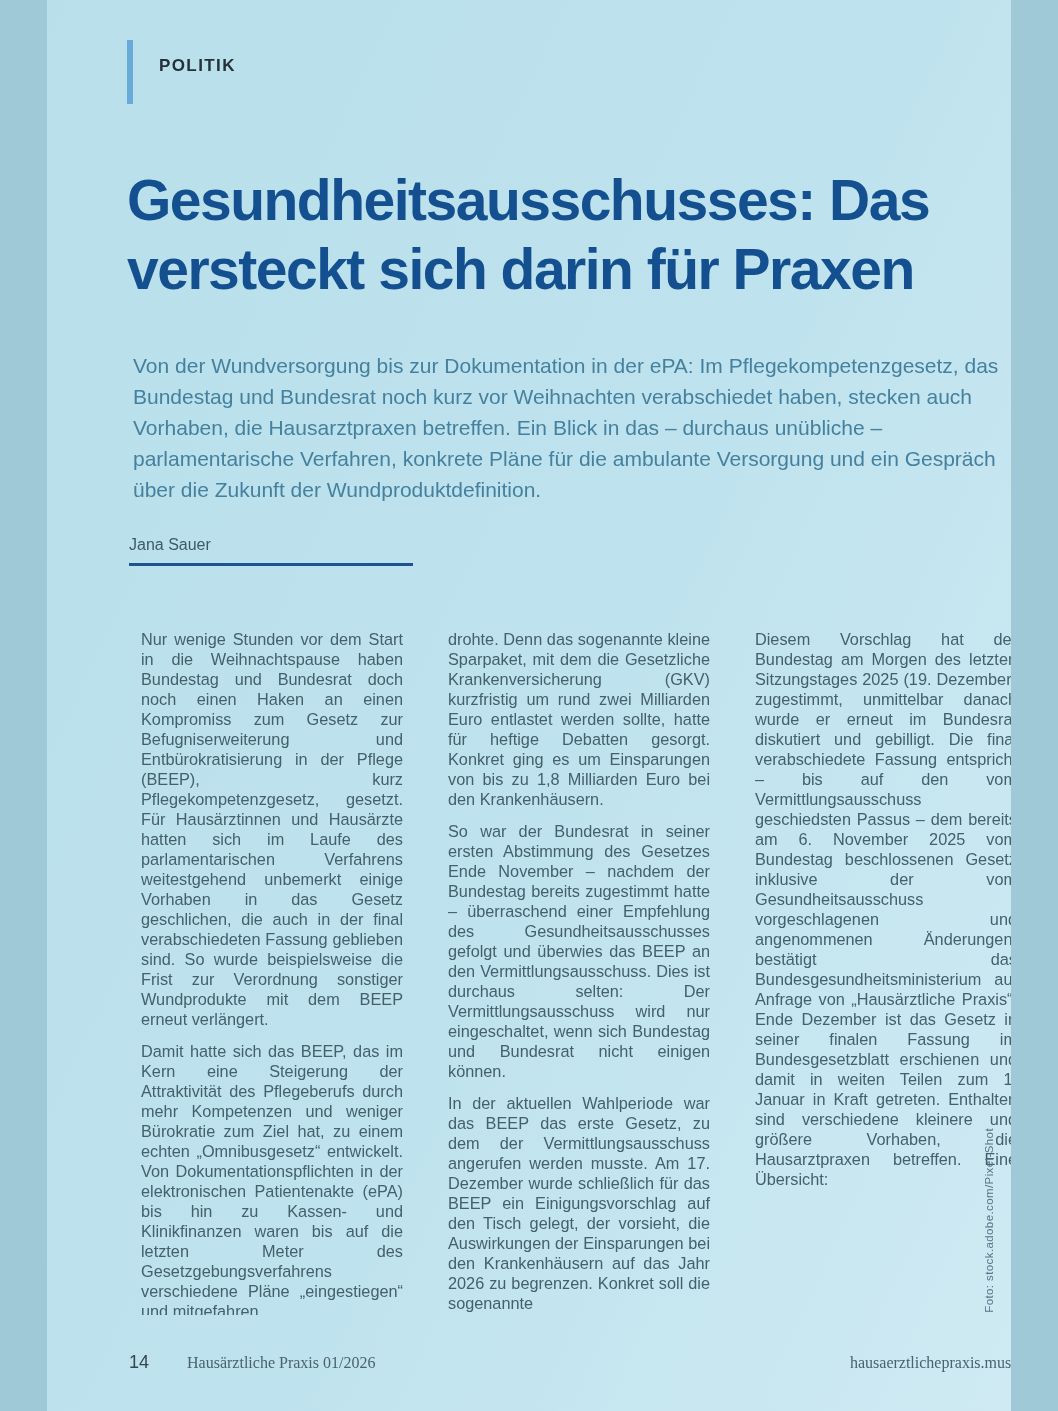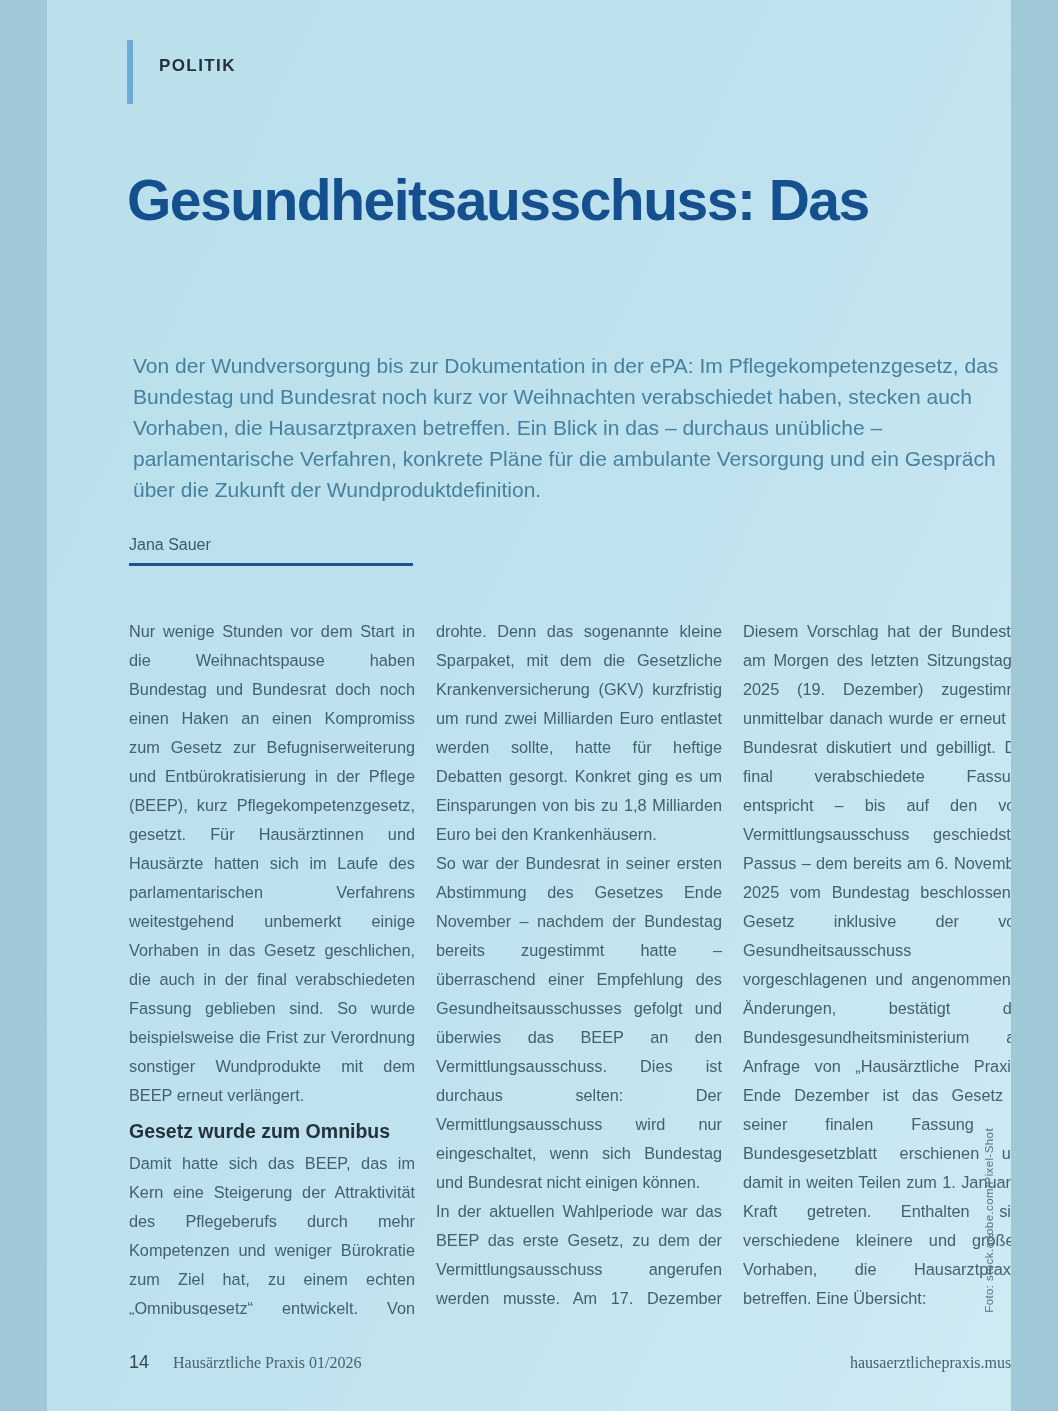--- a/index.html
+++ b/index.html
@@ -43,70 +43,70 @@
   .byline-rule{
     margin-top:9px;width:284px;height:3px;
   }
   .columns{
     position:absolute;left:82px;top:617px;
     width:900px;height:698px;
     display:flex;gap:21px;overflow:hidden;
   }
   .col{flex:1 1 0;min-width:0;}
   .body{
-    margin:0;
-    font-size:16.3px;line-height:29px;
+    margin:12px;
+    font-size:16.3px;line-height:20px;
     text-align:justify;text-justify:inter-word;
     hyphens:none;
     color:#44606d;
   }
   .subhead{
     margin:9px 0 5px 0;
     font-size:19.5px;line-height:25px;font-weight:bold;
     color:#24323c;
   }
   .footer{
     position:absolute;left:82px;top:1352px;width:900px;
     display:flex;justify-content:space-between;align-items:baseline;
   }
   .footer-left{display:flex;align-items:baseline;}
-  .page-num{font-size:18px;color:#37474f;margin-right:24px;text-align:center;}
+  .page-num{font-size:18px;color:#37474f;margin-right:38px;text-align:center;}
   .issue,.website{font-size:16px;color:#49626e;font-family:Liberation Serif, serif;}
   .photo-credit{
     position:absolute;right:16px;bottom:98px;
     writing-mode:vertical-rl;transform:rotate(180deg);
     font-size:11.5px;letter-spacing:0.4px;
     color:#587683;
     white-space:nowrap;
   }
 </style>
 </head>
 <body>
 
 <div class="page">
 
   <div class="kicker-bar" style="background: rgb(106, 170, 217);"></div>
   <div class="kicker">POLITIK</div>
 
   <h1 class="headline" style="color: rgb(20, 80, 143);">
-    <span>Gesundheitsausschuss: Das</span>
+    <span>Gesundheitsausschusses: Das</span>
+    <span>versteckt sich darin für Praxen</span>
   </h1>
 
   <p class="standfirst" style="color: rgb(69, 129, 158);">Von der Wundversorgung bis zur Dokumentation in der ePA: Im Pflegekompetenzgesetz, das Bundestag und Bundesrat noch kurz vor Weihnachten verabschiedet haben, stecken auch Vorhaben, die Hausarztpraxen betreffen. Ein Blick in das – durchaus unübliche – parlamentarische Verfahren, konkrete Pläne für die ambulante Versorgung und ein Gespräch über die Zukunft der Wundproduktdefinition.</p>
 
   <div class="byline">
     <span>Jana Sauer</span>
     <div class="byline-rule" style="background: rgb(28, 83, 144);"></div>
   </div>
 
   <div class="columns">
 
     <div class="col">
       <p class="body">Nur wenige Stunden vor dem Start in die Weihnachtspause haben Bundestag und Bundesrat doch noch einen Haken an einen Kompromiss zum Gesetz zur Befugniserweiterung und Entbürokratisierung in der Pflege (BEEP), kurz Pflegekompetenzgesetz, gesetzt. Für Hausärztinnen und Hausärzte hatten sich im Laufe des parlamentarischen Verfahrens weitestgehend unbemerkt einige Vorhaben in das Gesetz geschlichen, die auch in der final verabschiedeten Fassung geblieben sind. So wurde beispielsweise die Frist zur Verordnung sonstiger Wundprodukte mit dem BEEP erneut verlängert.</p>
-      <h2 class="subhead">Gesetz wurde zum Omnibus</h2>
       <p class="body">Damit hatte sich das BEEP, das im Kern eine Steigerung der Attraktivität des Pflegeberufs durch mehr Kompetenzen und weniger Bürokratie zum Ziel hat, zu einem echten „Omnibusgesetz“ entwickelt. Von Dokumentationspflichten in der elektronischen Patientenakte (ePA) bis hin zu Kassen- und Klinikfinanzen waren bis auf die letzten Meter des Gesetzgebungsverfahrens verschiedene Pläne „eingestiegen“ und mitgefahren.</p>
 
     </div>
 
     <div class="col">
       <p class="body">drohte. Denn das sogenannte kleine Sparpaket, mit dem die Gesetzliche Krankenversicherung (GKV) kurzfristig um rund zwei Milliarden Euro entlastet werden sollte, hatte für heftige Debatten gesorgt. Konkret ging es um Einsparungen von bis zu 1,8 Milliarden Euro bei den Krankenhäusern.</p>
       <p class="body">So war der Bundesrat in seiner ersten Abstimmung des Gesetzes Ende November – nachdem der Bundestag bereits zugestimmt hatte – überraschend einer Empfehlung des Gesundheitsausschusses gefolgt und überwies das BEEP an den Vermittlungsausschuss. Dies ist durchaus selten: Der Vermittlungsausschuss wird nur eingeschaltet, wenn sich Bundestag und Bundesrat nicht einigen können.</p>
       <p class="body">In der aktuellen Wahlperiode war das BEEP das erste Gesetz, zu dem der Vermittlungsausschuss angerufen werden musste. Am 17. Dezember wurde schließlich für das BEEP ein Einigungsvorschlag auf den Tisch gelegt, der vorsieht, die Auswirkungen der Einsparungen bei den Krankenhäusern auf das Jahr 2026 zu begrenzen. Konkret soll die sogenannte Meistbegünstigungsklausel für das Jahr 2026 ausgesetzt bleiben, der</p>
     </div>
 

